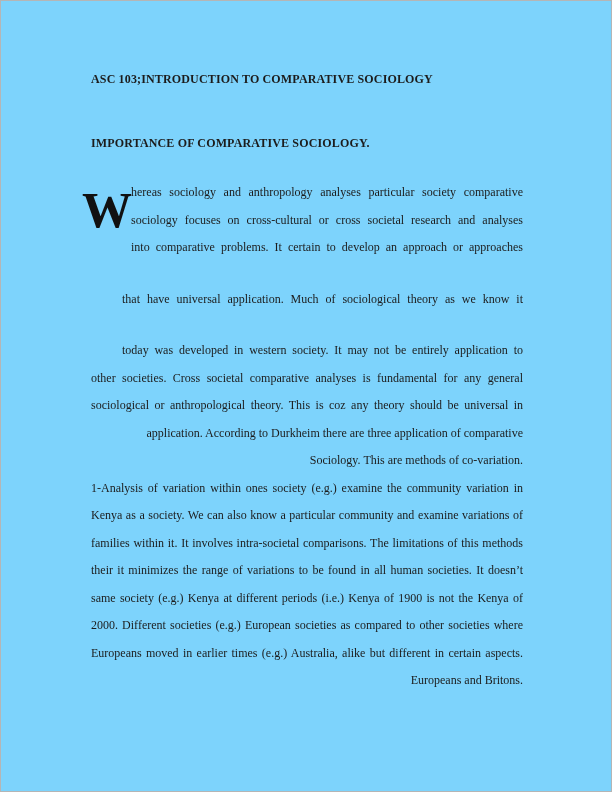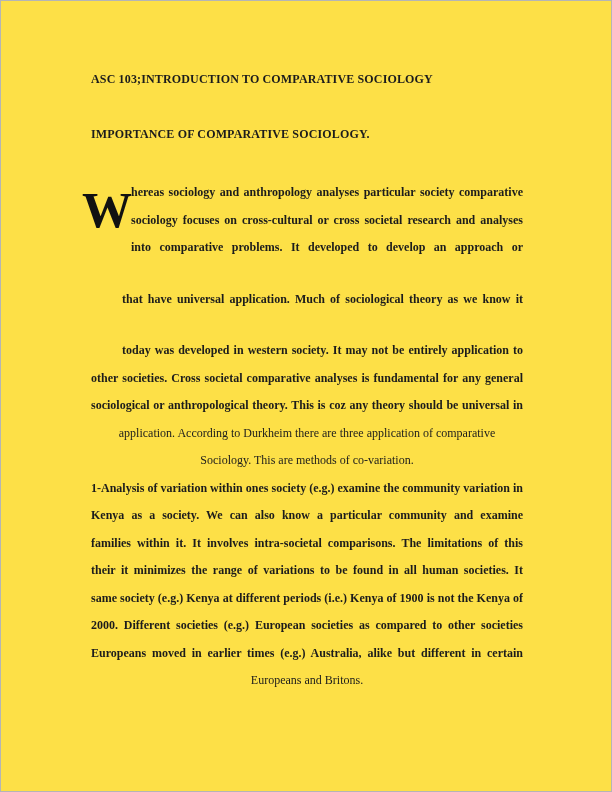--- a/index.html
+++ b/index.html
@@ -8,61 +8,61 @@
     background: #ffffff;
     font-family: "Liberation Serif", "DejaVu Serif", serif;
     color: #1c1c1c;
     position: relative;
     overflow: hidden;
   }
   .page {
     position: absolute; left: 0; top: 0;
     width: 612px; height: 792px;
     box-sizing: border-box;
-    background: #fde047;
+    background: #7dd3fc;
     border: 1px solid #b5b5b5;
   }
   .heading {
     position: absolute; left: 90px; width: 432px;
     font-weight: bold; font-size: 12px; line-height: 16px;
     letter-spacing: 0.15px;
     white-space: nowrap;
   }
   .heading-1 { top: 70px; }
-  .heading-2 { top: 125px; }
+  .heading-2 { top: 134px; }
   .doc-body {
     position: absolute; left: 90px; top: 178px; width: 432px;
     font-size: 12px;
   }
   .line {
     height: 27.5px; line-height: 27.5px;
     overflow: hidden;
   }
-  .line.j { text-align: justify; text-align-last: justify; word-spacing: -0.1px; font-weight: bold; }
-  .line.l { text-align: center; }
+  .line.j { text-align: justify; text-align-last: justify; word-spacing: -0.1px; }
+  .line.l { text-align: right; }
   .ind1 { padding-left: 40px; }
   .ind2 { padding-left: 31px; margin-top: 24px; }
   .drop-cap {
     position: absolute; left: 81px; top: 184px;
     font-size: 50px; line-height: 50px; font-weight: bold;
     color: #111111;
   }
 </style>
 </head>
 <body>
 
 <div class="page">
   <div class="heading heading-1">ASC 103;INTRODUCTION TO COMPARATIVE SOCIOLOGY</div>
   <div class="heading heading-2">IMPORTANCE OF COMPARATIVE SOCIOLOGY.</div>
   <span class="drop-cap">W</span>
   <div class="doc-body">
       <div>
         <div class="line j ind1">hereas sociology and anthropology analyses particular society comparative</div>
         <div class="line j ind1">sociology focuses on cross-cultural or cross societal research and analyses</div>
-        <div class="line j ind1">into comparative problems. It developed to develop an approach or approaches</div>
+        <div class="line j ind1">into comparative problems. It certain to develop an approach or approaches</div>
         <div class="line j ind2">that have universal application. Much of sociological theory as we know it</div>
         <div class="line j ind2">today was developed in western society. It may not be entirely application to</div>
         <div class="line j">other societies. Cross societal comparative analyses is fundamental for any general</div>
         <div class="line j">sociological or anthropological theory. This is coz any theory should be universal in</div>
         <div class="line l">application. According to Durkheim there are three application of comparative</div>
         <div class="line l">Sociology. This are methods of co-variation.</div>
       </div>
       <div>
         <div class="line j">1-Analysis of variation within ones society (e.g.) examine the community variation in</div>
         <div class="line j">Kenya as a society. We can also know a particular community and examine variations of</div>

